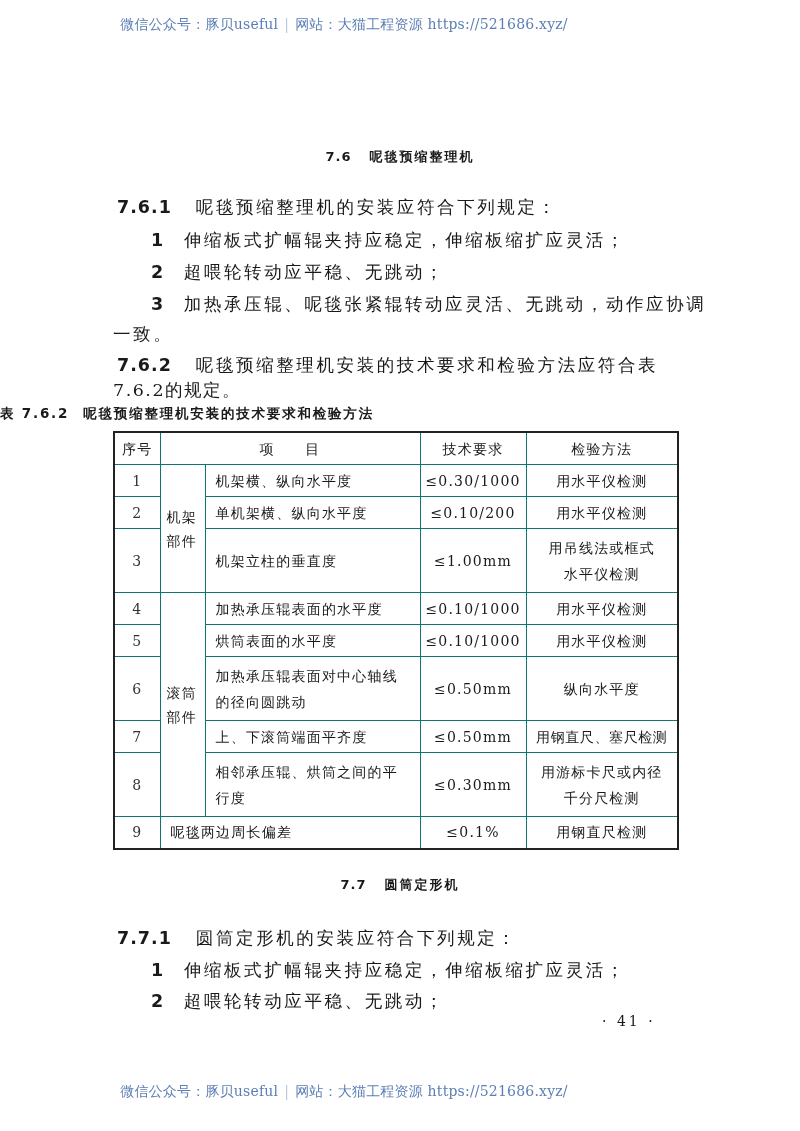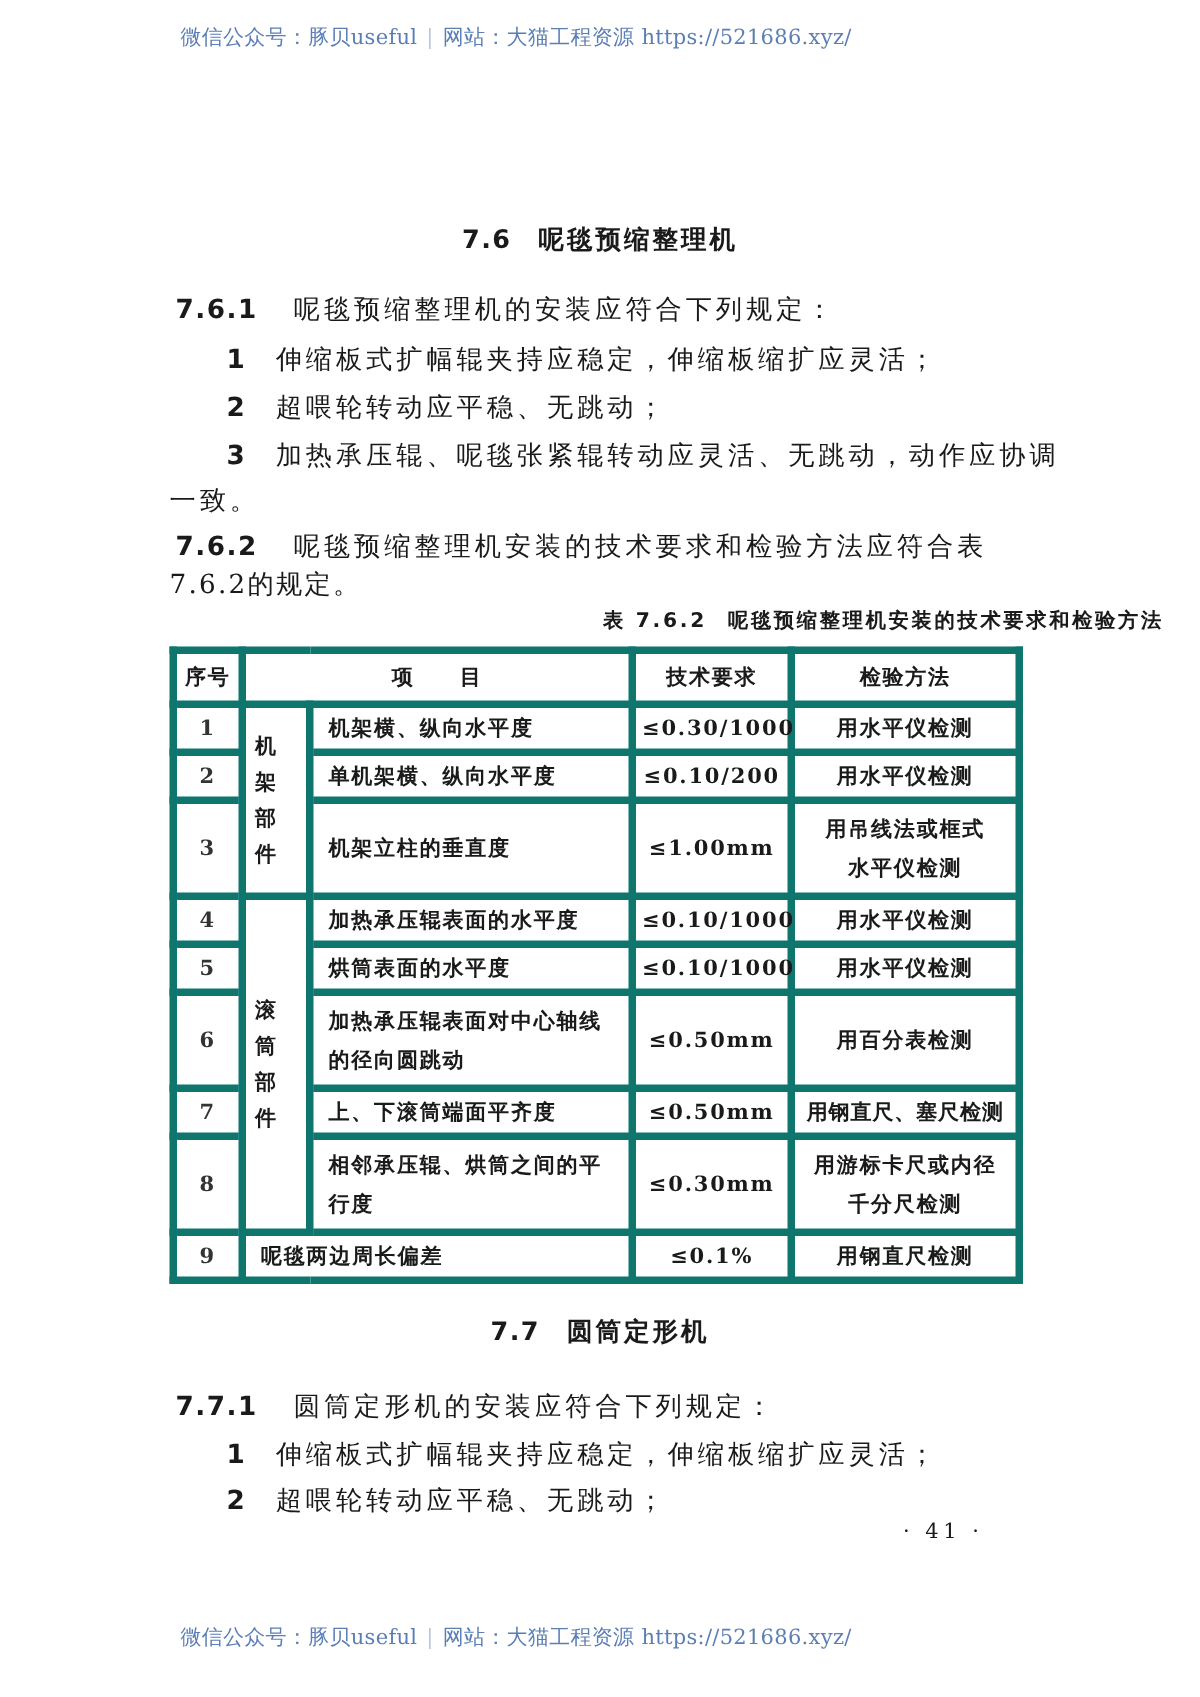--- a/index.html
+++ b/index.html
@@ -29,21 +29,21 @@
     .wm-bottom { top: 1083px; }
     .wm-sep { color: #b9c6dd; margin: 0 6px; }
 
     .section-title {
       position: absolute;
       left: 0;
       width: 800px;
       text-align: center;
       font-family: "DejaVu Sans", "Liberation Sans", sans-serif;
       font-weight: bold;
-      font-size: 17px;
+      font-size: 13px;
       letter-spacing: 2px;
     }
     .section-title .num { margin-right: 18px; letter-spacing: 1px; }
 
     .para {
       position: absolute;
       font-size: 17.5px;
       letter-spacing: 2.6px;
       white-space: nowrap;
       line-height: 24px;
@@ -57,44 +57,44 @@
     .para .itemno {
       font-family: "DejaVu Sans", "Liberation Sans", sans-serif;
       font-weight: bold;
       margin-right: 18px;
     }
 
     .table-caption {
       position: absolute;
       left: 0;
       width: 776px;
-      text-align: right;
+      text-align: left;
       top: 405px;
       font-family: "DejaVu Sans", "Liberation Sans", sans-serif;
       font-weight: bold;
       font-size: 13.5px;
       letter-spacing: 1.8px;
     }
     .table-caption .cap-num { margin-right: 14px; }
 
     table.spec {
       position: absolute;
       left: 113px;
       top: 431px;
       width: 564px;
       border-collapse: collapse;
       border: 2px solid #222;
       font-size: 14px;
       letter-spacing: 1.2px;
       table-layout: fixed;
     }
     table.spec td, table.spec th {
-      border: 5px solid #0f766e;
+      border: 1px solid #0f766e;
       padding: 0 4px;
-      font-weight: bold;
+      font-weight: normal;
       vertical-align: middle;
       line-height: 26px;
     }
     table.spec th { height: 31px; text-align: center; }
     table.spec td.c { text-align: center; }
     table.spec td.l { text-align: left; padding-left: 10px; }
     table.spec td.no { text-align: center; color: #333; }
     table.spec td.grp { text-align: left; line-height: 24px; padding: 0 6px; }
     .r1 { height: 32px; }
     .r2 { height: 64px; }
@@ -201,21 +201,21 @@
     <td class="c">≤0.10/1000</td>
     <td class="c">用水平仪检测</td>
   </tr>
   <tr class="r2">
     <td class="no">6</td>
     <td class="l">
       <div>加热承压辊表面对中心轴线</div>
       <div>的径向圆跳动</div>
     </td>
     <td class="c">≤0.50mm</td>
-    <td class="c">用百分表检测</td>
+    <td class="c">纵向水平度</td>
   </tr>
   <tr class="r1">
     <td class="no">7</td>
     <td class="l">上、下滚筒端面平齐度</td>
     <td class="c">≤0.50mm</td>
     <td class="c" style="letter-spacing:0.6px;">用钢直尺、塞尺检测</td>
   </tr>
   <tr class="r2">
     <td class="no">8</td>
     <td class="l">

